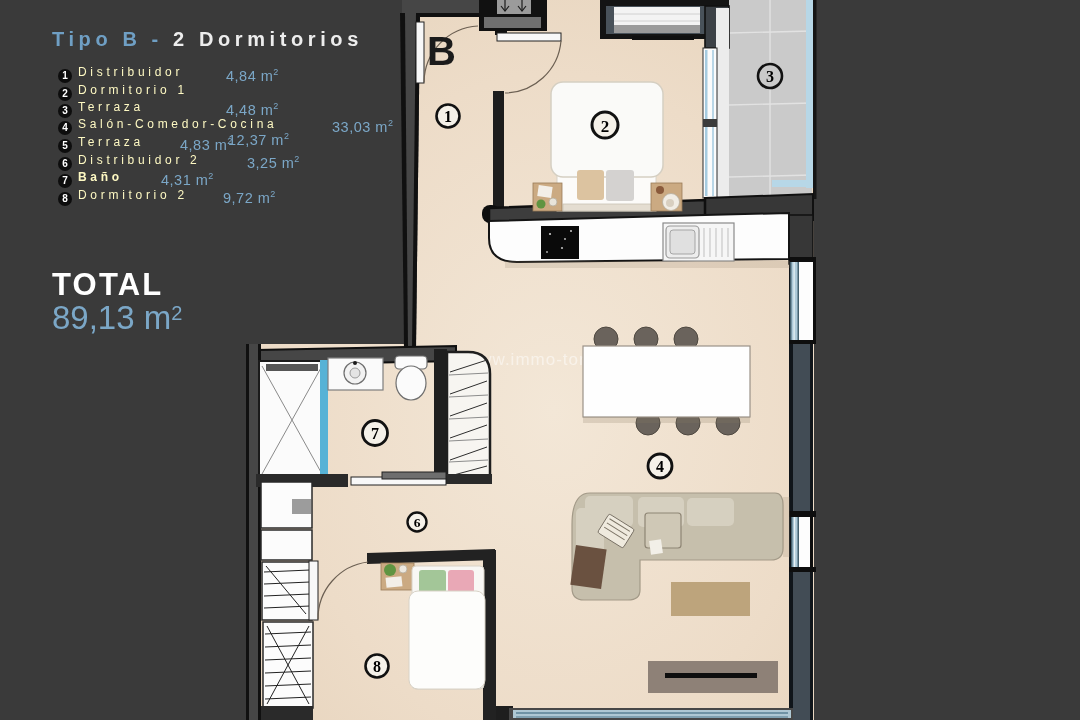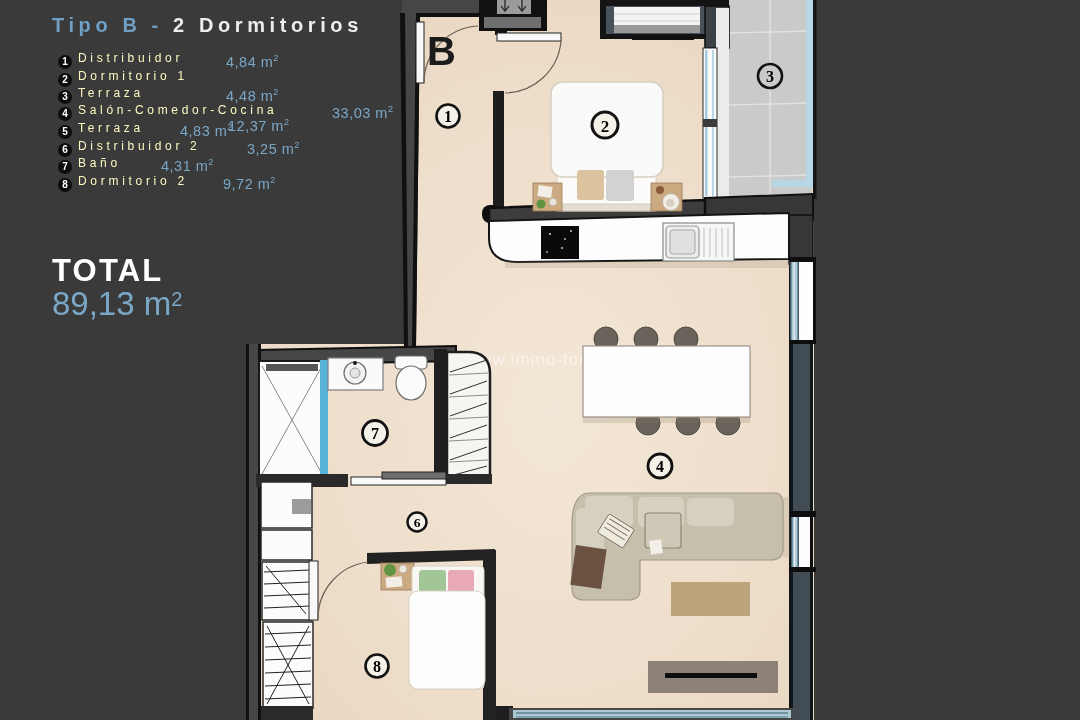--- a/index.html
+++ b/index.html
@@ -9,21 +9,21 @@
   .name{color:#fef9c3;letter-spacing:3.7px;font-size:12px;white-space:nowrap;}
   .area{color:#7ba7c7;font-size:14.5px;letter-spacing:0.5px;white-space:nowrap;}
   .bullet{display:inline-block;width:14px;height:14px;border-radius:50%;background:#0d0d0d;
           color:#fff;font-size:10px;font-weight:bold;text-align:center;line-height:14px;
           vertical-align:1px;}
   sup{font-size:9px;}
 </style>
 </head>
 <body>
 
-<div class="abs" id="panel" style="left:0;top:4px;width:420px;height:612px;">
+<div class="abs" id="panel" style="left:0;top:18px;width:420px;height:612px;">
 
   <div class="abs" style="left:52px;top:10px;font-size:20px;font-weight:bold;letter-spacing:4.6px;color:#ededed;white-space:nowrap;"><span style="color:#6f9fc4;">Tipo B - </span>2 Dormitorios</div>
 
   <div class="abs" style="left:58px;top:48px;"><span class="bullet">1</span></div>
   <div class="abs name" style="left:78px;top:47px;">Distribuidor</div>
   <div class="abs area" style="left:226px;top:49px;">4,84 m<sup>2</sup></div>
 
   <div class="abs" style="left:58px;top:66px;"><span class="bullet">2</span></div>
   <div class="abs name" style="left:78px;top:65px;">Dormitorio 1</div>
   <div class="abs area" style="left:228px;top:66px;margin-top:47px;">12,37 m<sup>2</sup></div>
@@ -38,21 +38,21 @@
 
   <div class="abs" style="left:58px;top:118px;"><span class="bullet">5</span></div>
   <div class="abs name" style="left:78px;top:117px;">Terraza</div>
   <div class="abs area" style="left:180px;top:118px;">4,83 m<sup>2</sup></div>
 
   <div class="abs" style="left:58px;top:136px;"><span class="bullet">6</span></div>
   <div class="abs name" style="left:78px;top:135px;text-align:center;">Distribuidor 2</div>
   <div class="abs area" style="left:247px;top:136px;">3,25 m<sup>2</sup></div>
 
   <div class="abs" style="left:58px;top:153px;"><span class="bullet">7</span></div>
-  <div class="abs name" style="left:78px;top:152px;">Baño</div>
+  <div class="abs name" style="left:78px;top:152px;font-weight:bold;">Baño</div>
   <div class="abs area" style="left:161px;top:153px;">4,31 m<sup>2</sup></div>
 
   <div class="abs" style="left:58px;top:171px;"><span class="bullet">8</span></div>
   <div class="abs name" style="left:78px;top:170px;">Dormitorio 2</div>
   <div class="abs area" style="left:223px;top:171px;">9,72 m<sup>2</sup></div>
 
   <div class="abs" style="left:52px;top:249px;font-size:31px;font-weight:bold;letter-spacing:2.2px;color:#ffffff;">TOTAL</div>
 
   <div class="abs" style="left:52px;top:281px;font-size:33px;color:#7ba7c7;">89,13 m<span style="font-size:20px;vertical-align:9px;">2</span></div>
 </div>

